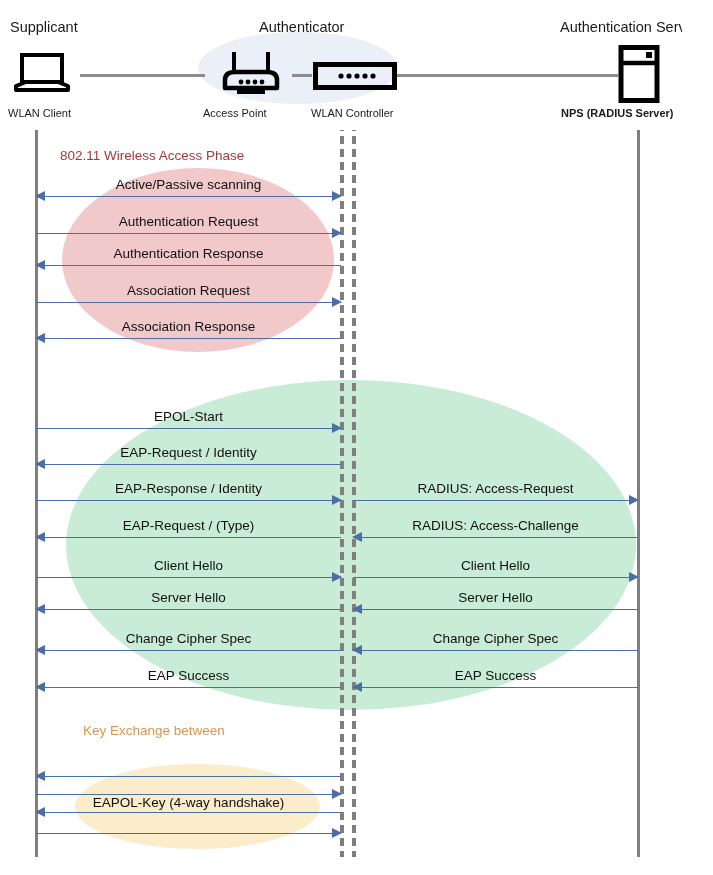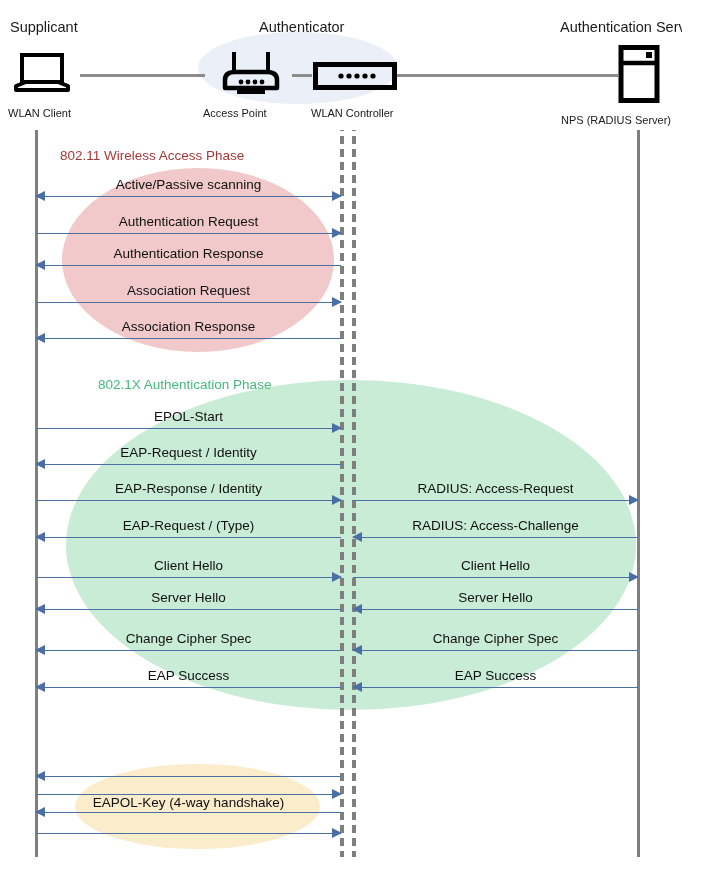--- a/index.html
+++ b/index.html
@@ -167,21 +167,21 @@
     <svg width="42" height="58" viewBox="0 0 42 58">
       <rect x="3" y="2.5" width="36" height="53" fill="none" stroke="#000" stroke-width="5"></rect>
       <line x1="5" y1="18" x2="37" y2="18" stroke="#000" stroke-width="4.5"></line>
       <rect x="28" y="7" width="6" height="6" fill="#000"></rect>
     </svg>
   </div>
 
   <div class="node-label" style="left:8px; top:107px;">WLAN Client</div>
   <div class="node-label" style="left:203px; top:107px;">Access Point</div>
   <div class="node-label" style="left:311px; top:107px;">WLAN Controller</div>
-  <div class="node-label" style="left:561px; top:114px;">NPS (RADIUS Server)</div>
+  <div class="node-label" style="left:561px; top:107px;font-weight:bold;">NPS (RADIUS Server)</div>
 
   <div class="lifeline-solid" style="left:35px;  top:130px; height:727px;"></div>
   <div class="lifeline-dashed" style="left:340px; top:130px; height:727px;"></div>
   <div class="lifeline-dashed" style="left:352px; top:130px; height:727px;"></div>
   <div class="lifeline-solid" style="left:637px; top:130px; height:727px;"></div>
 
   <div class="phase-ellipse" style="left:62px; top:168px; width:272px; height:184px; background:#f2c9cb;"></div>
   <div class="phase-caption" style="left:60px; top:146px; width:260px; color:#a33a3a;">802.11 Wireless Access Phase</div>
 
   <div class="msg" style="left:36px; top:196px; width:305px;">
@@ -209,21 +209,20 @@
     <div class="arrowhead right"></div>
   </div>
 
   <div class="msg" style="left:36px; top:338px; width:305px;">
     <div class="msg-label">Association Response</div>
     <div class="msg-line"></div>
     <div class="arrowhead left"></div>
   </div>
 
   <div class="phase-ellipse" style="left:66px; top:380px; width:570px; height:330px; background:#c8ecd6;"></div>
-  <div class="phase-caption" style="left:98px; top:375px; width:210px; color:#45b97c;">802.1X Authentication Phase</div>
 
   <div class="msg" style="left:36px; top:428px; width:305px;">
     <div class="msg-label">EPOL-Start</div>
     <div class="msg-line"></div>
     <div class="arrowhead right"></div>
   </div>
 
   <div class="msg" style="left:36px; top:464px; width:305px;">
     <div class="msg-label">EAP-Request / Identity</div>
     <div class="msg-line"></div>
@@ -297,20 +296,21 @@
   </div>
 
   <div class="msg" style="left:353px; top:687px; width:285px;">
     <div class="msg-label">EAP Success</div>
     <div class="msg-line"></div>
     <div class="arrowhead left"></div>
   </div>
 
   <div class="phase-ellipse" style="left:75px; top:764px; width:245px; height:85px; background:#fbeccb;"></div>
   <div class="phase-caption" style="left:83px; top:721px; width:230px; color:#d9964a;">
+    <div>Key Exchange between</div>
   </div>
 
   <div class="msg" style="left:36px; top:776px; width:305px;">
     <div class="msg-line"></div>
     <div class="arrowhead left"></div>
   </div>
 
   <div class="msg" style="left:36px; top:794px; width:305px;">
     <div class="msg-line"></div>
     <div class="arrowhead right"></div>

